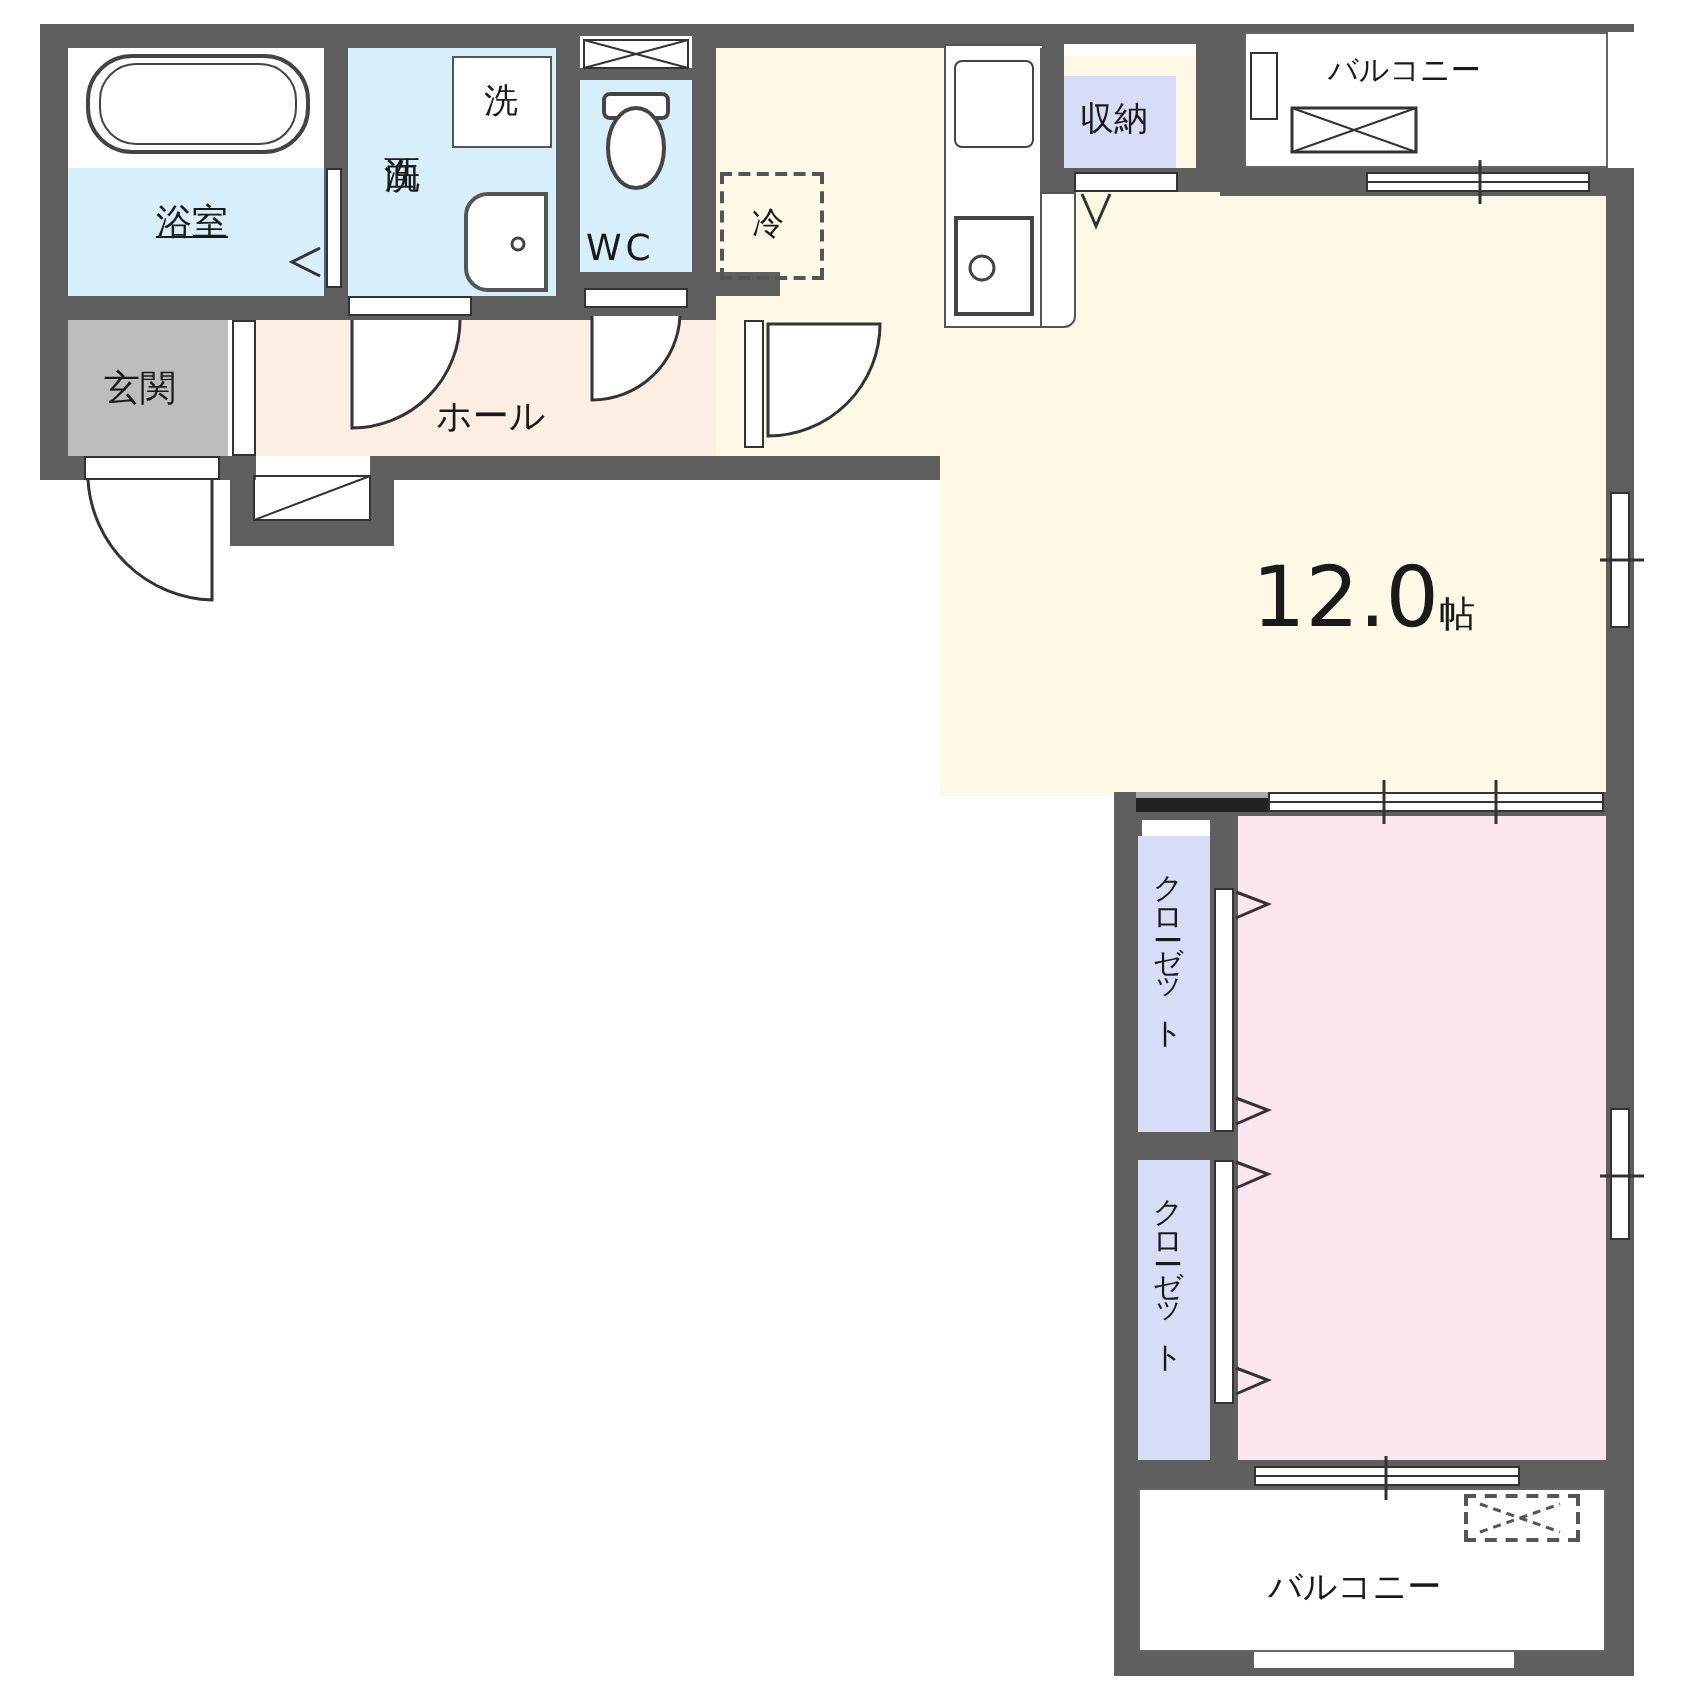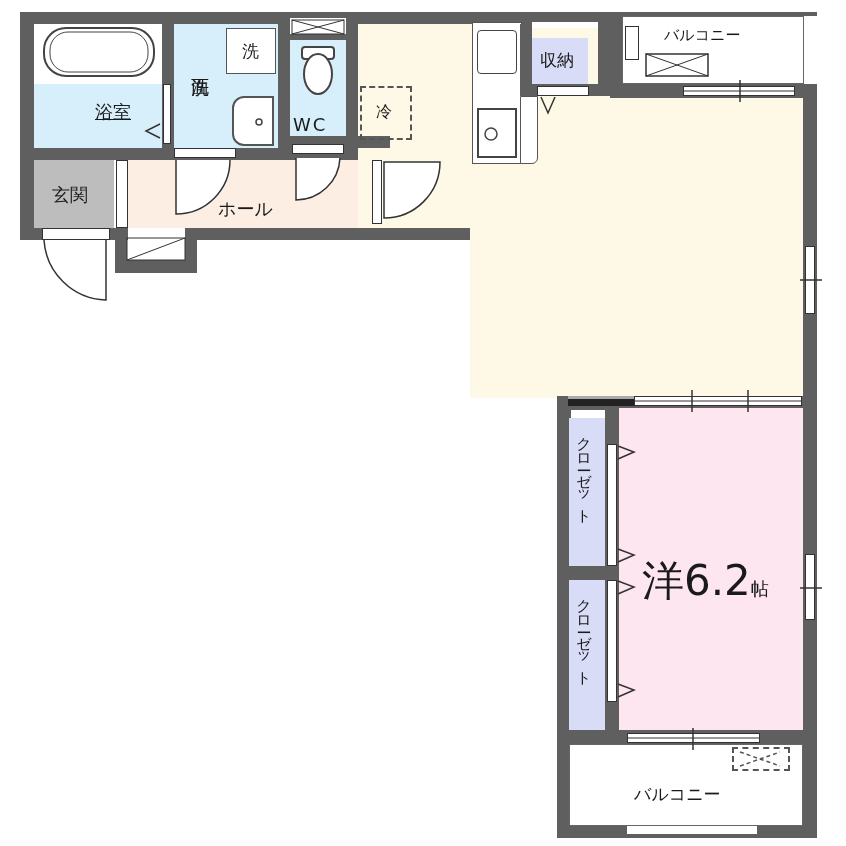--- a/index.html
+++ b/index.html
@@ -41,21 +41,21 @@
   <div class="abs wall" style="left:557px;top:826px;width:260px;height:12px;"></div>
 
   <div class="abs wall" style="left:803px;top:86px;width:14px;height:752px;"></div>
 
   <div class="abs wall" style="left:610px;top:12px;width:207px;height:4px;"></div>
   <div class="abs wall" style="left:610px;top:12px;width:12px;height:86px;"></div>
   <div class="abs wall" style="left:610px;top:84px;width:207px;height:14px;"></div>
 
   <div class="abs white" style="left:34px;top:24px;width:128px;height:60px;"></div>
   <div class="abs room-bath" style="left:34px;top:84px;width:128px;height:64px;"></div>
-  <div class="label" style="left:95px;top:103px;font-size:18px;text-decoration:underline;">浴室</div>
+  <div class="label" style="left:78px;top:103px;font-size:18px;text-decoration:underline;">浴室</div>
 
   <div class="abs wall" style="left:162px;top:24px;width:12px;height:136px;"></div>
   <div class="abs white" style="left:163px;top:84px;width:8px;height:60px;border:1px solid #333;"></div>
 
   <div class="abs wall" style="left:20px;top:148px;width:160px;height:12px;"></div>
 
   <div class="abs room-wash" style="left:174px;top:24px;width:104px;height:124px;"></div>
   <div class="abs white" style="left:226px;top:28px;width:50px;height:46px;border:1px solid #555;"></div>
   <div class="label" style="left:242px;top:43px;font-size:17px;">洗</div>
   <div class="vlabel" style="left:191px;top:64px;font-size:18px;">洗面</div>
@@ -96,20 +96,23 @@
   <div class="abs white" style="left:520px;top:96px;width:18px;height:68px;border:1px solid #555;border-radius:0 0 6px 0;"></div>
 
   <div class="abs wall" style="left:520px;top:24px;width:12px;height:72px;"></div>
   <div class="abs wall" style="left:520px;top:84px;width:90px;height:12px;"></div>
   <div class="abs wall" style="left:598px;top:24px;width:12px;height:72px;"></div>
   <div class="abs white" style="left:532px;top:22px;width:66px;height:6px;"></div>
   <div class="abs room-storage" style="left:532px;top:38px;width:56px;height:46px;"></div>
   <div class="label" style="left:540px;top:52px;font-size:17px;">収納</div>
   <div class="abs white" style="left:537px;top:86px;width:52px;height:10px;border:1px solid #333;"></div>
 
+  <div class="label" style="left:626px;top:278px;font-size:42px;">
+    <span>12.0</span><span style="font-size:18px;">帖</span>
+  </div>
 
   <div class="abs white" style="left:805px;top:246px;width:10px;height:68px;border:1px solid #333;"></div>
 
   <div class="abs room-balcony" style="left:622px;top:16px;width:182px;height:68px;border:1px solid #666;"></div>
   <div class="label" style="left:664px;top:28px;font-size:15px;">バルコニー</div>
   <div class="abs white" style="left:625px;top:26px;width:14px;height:34px;border:1px solid #333;"></div>
   <div class="abs white" style="left:683px;top:86px;width:112px;height:10px;border:1px solid #333;"></div>
 
   <div class="abs wall" style="left:557px;top:396px;width:260px;height:14px;"></div>
   <div class="abs" style="left:568px;top:396px;width:66px;height:10px;background:#222;border-top:3px solid #aaa;"></div>
@@ -118,23 +121,20 @@
   <div class="abs room-closet" style="left:569px;top:418px;width:36px;height:148px;"></div>
   <div class="vlabel" style="left:576px;top:426px;font-size:15px;">クローゼット</div>
   <div class="abs wall" style="left:569px;top:566px;width:50px;height:14px;"></div>
   <div class="abs room-closet" style="left:569px;top:580px;width:36px;height:150px;"></div>
   <div class="vlabel" style="left:576px;top:588px;font-size:15px;">クローゼット</div>
   <div class="abs wall" style="left:605px;top:408px;width:14px;height:330px;"></div>
   <div class="abs white" style="left:607px;top:444px;width:10px;height:122px;border:1px solid #333;"></div>
   <div class="abs white" style="left:607px;top:580px;width:10px;height:122px;border:1px solid #333;"></div>
 
   <div class="abs room-western" style="left:619px;top:408px;width:184px;height:322px;"></div>
-  <div class="label" style="left:642px;top:560px;font-size:42px;">
-    <span>洋</span><span>6.2</span><span style="font-size:18px;">帖</span>
-  </div>
   <div class="abs white" style="left:805px;top:554px;width:10px;height:66px;border:1px solid #333;"></div>
   <div class="abs wall" style="left:557px;top:730px;width:260px;height:14px;"></div>
   <div class="abs white" style="left:627px;top:733px;width:133px;height:10px;border:1px solid #333;"></div>
 
   <div class="abs room-balcony" style="left:569px;top:744px;width:234px;height:82px;border:1px solid #666;"></div>
   <div class="label" style="left:634px;top:786px;font-size:17px;">バルコニー</div>
   <div class="abs" style="left:732px;top:747px;width:58px;height:24px;border:2px dashed #555;"></div>
   <div class="abs white" style="left:627px;top:826px;width:130px;height:8px;"></div>
 
   <svg class="overlay" viewBox="0 0 846 846">

